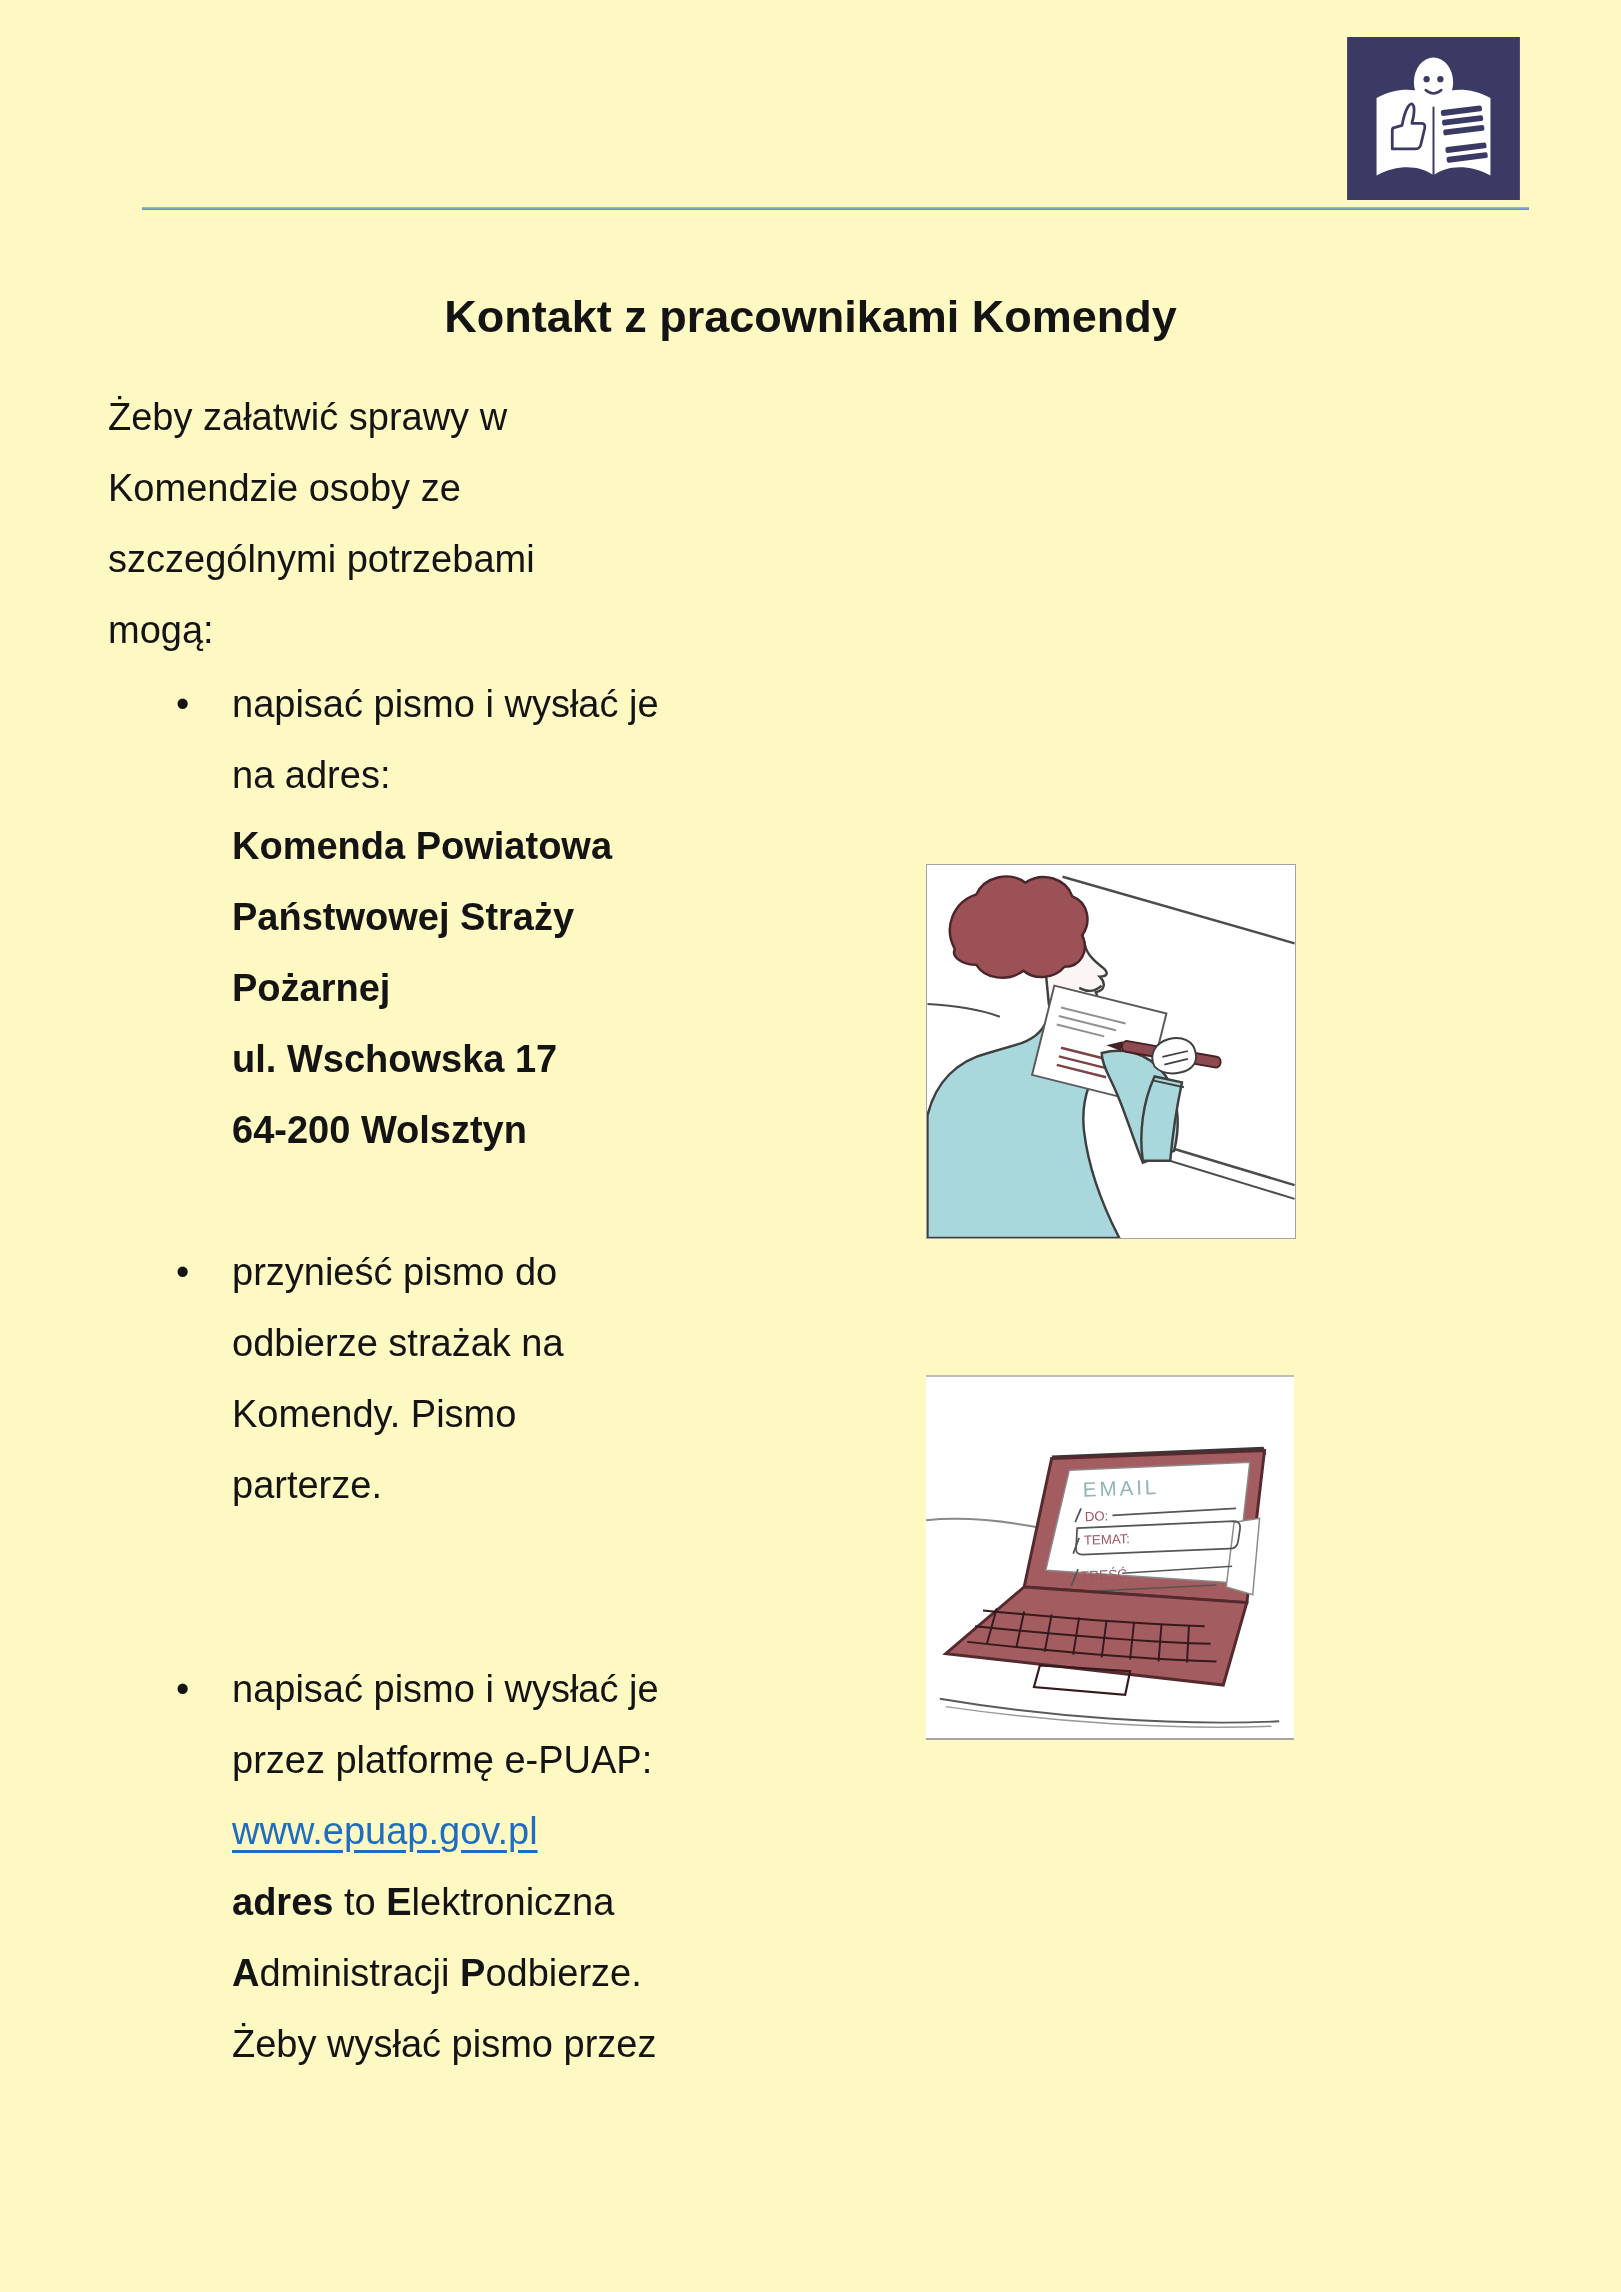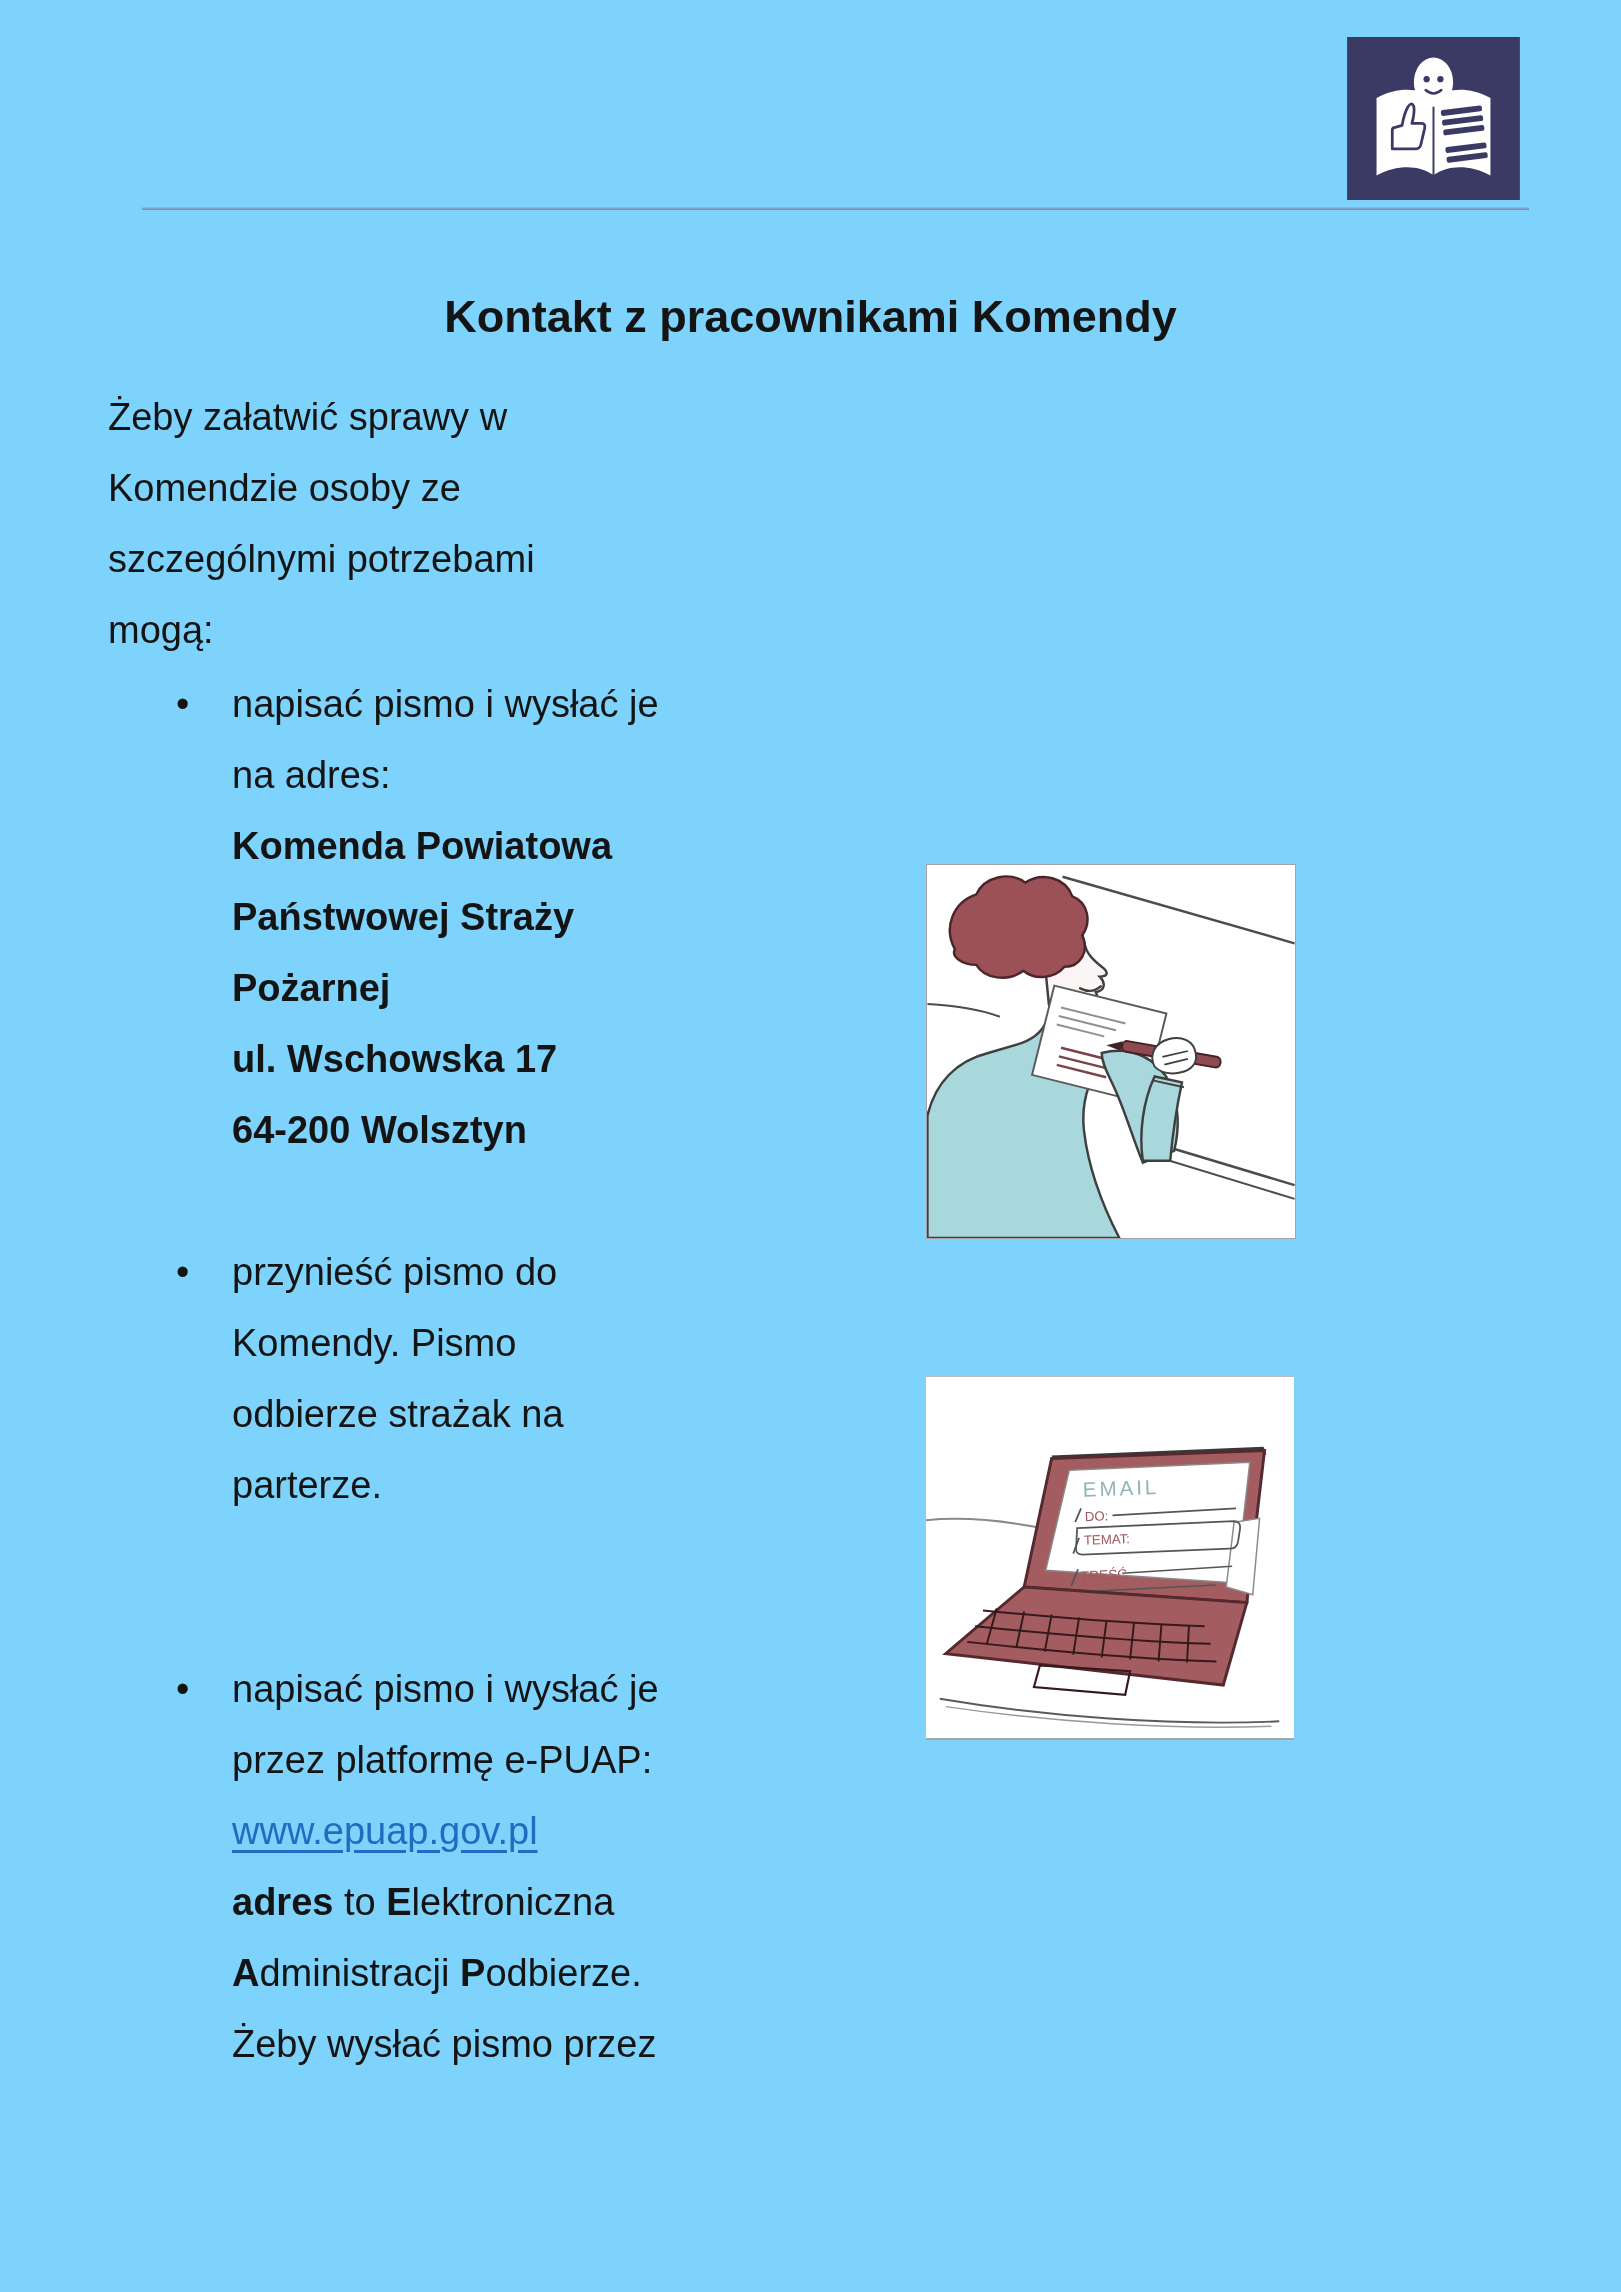--- a/index.html
+++ b/index.html
@@ -1,19 +1,19 @@
 <!DOCTYPE html>
 <html><head>
 <meta charset="utf-8">
 <style>
   html,body{margin:0;padding:0;background:#ffffff;}
   .page{
     position:relative;
     width:1621px;height:2293px;
-    background:#7dd3fc;
+    background:#fef9c3;
     font-family:"Liberation Sans",sans-serif;
     color:#141414;
     overflow:hidden;
   }
   .logo{
     position:absolute;left:1347px;top:37px;width:173px;height:163px;
   }
   .top-rule{
     position:absolute;left:142px;top:207px;width:1387px;height:2.9px;
     background:linear-gradient(#a3badc,#6487ba);
@@ -96,22 +96,22 @@
       <div class="line"><span class="seg">na adres:</span></div>
       <div class="line"><span class="seg-b">Komenda Powiatowa</span></div>
       <div class="line"><span class="seg-b">Państwowej Straży</span></div>
       <div class="line"><span class="seg-b">Pożarnej</span></div>
       <div class="line"><span class="seg-b">ul. Wschowska 17</span></div>
       <div class="line"><span class="seg-b">64-200 Wolsztyn</span></div>
     </div>
   <div class="textblock bullet bullet-2">
       <span class="dot">•</span>
       <div class="line"><span class="seg">przynieść pismo do</span></div>
+      <div class="line"><span class="seg">odbierze strażak na</span></div>
       <div class="line"><span class="seg">Komendy. Pismo</span></div>
-      <div class="line"><span class="seg">odbierze strażak na</span></div>
       <div class="line"><span class="seg">parterze.</span></div>
     </div>
   <div class="textblock bullet bullet-3">
       <span class="dot">•</span>
       <div class="line"><span class="seg">napisać pismo i wysłać je</span></div>
       <div class="line"><span class="seg">przez platformę e-PUAP:</span></div>
       <div class="line"><a class="lnk" style="color: rgb(31, 109, 193);">www.epuap.gov.pl</a></div>
       <div class="line"><span class="seg-b">adres</span><span class="seg"> to </span><span class="seg-b">E</span><span class="seg">lektroniczna</span></div>
       <div class="line"><span class="seg-b">A</span><span class="seg">dministracji </span><span class="seg-b">P</span><span class="seg">odbierze.</span></div>
       <div class="line"><span class="seg">Żeby wysłać pismo przez</span></div>

